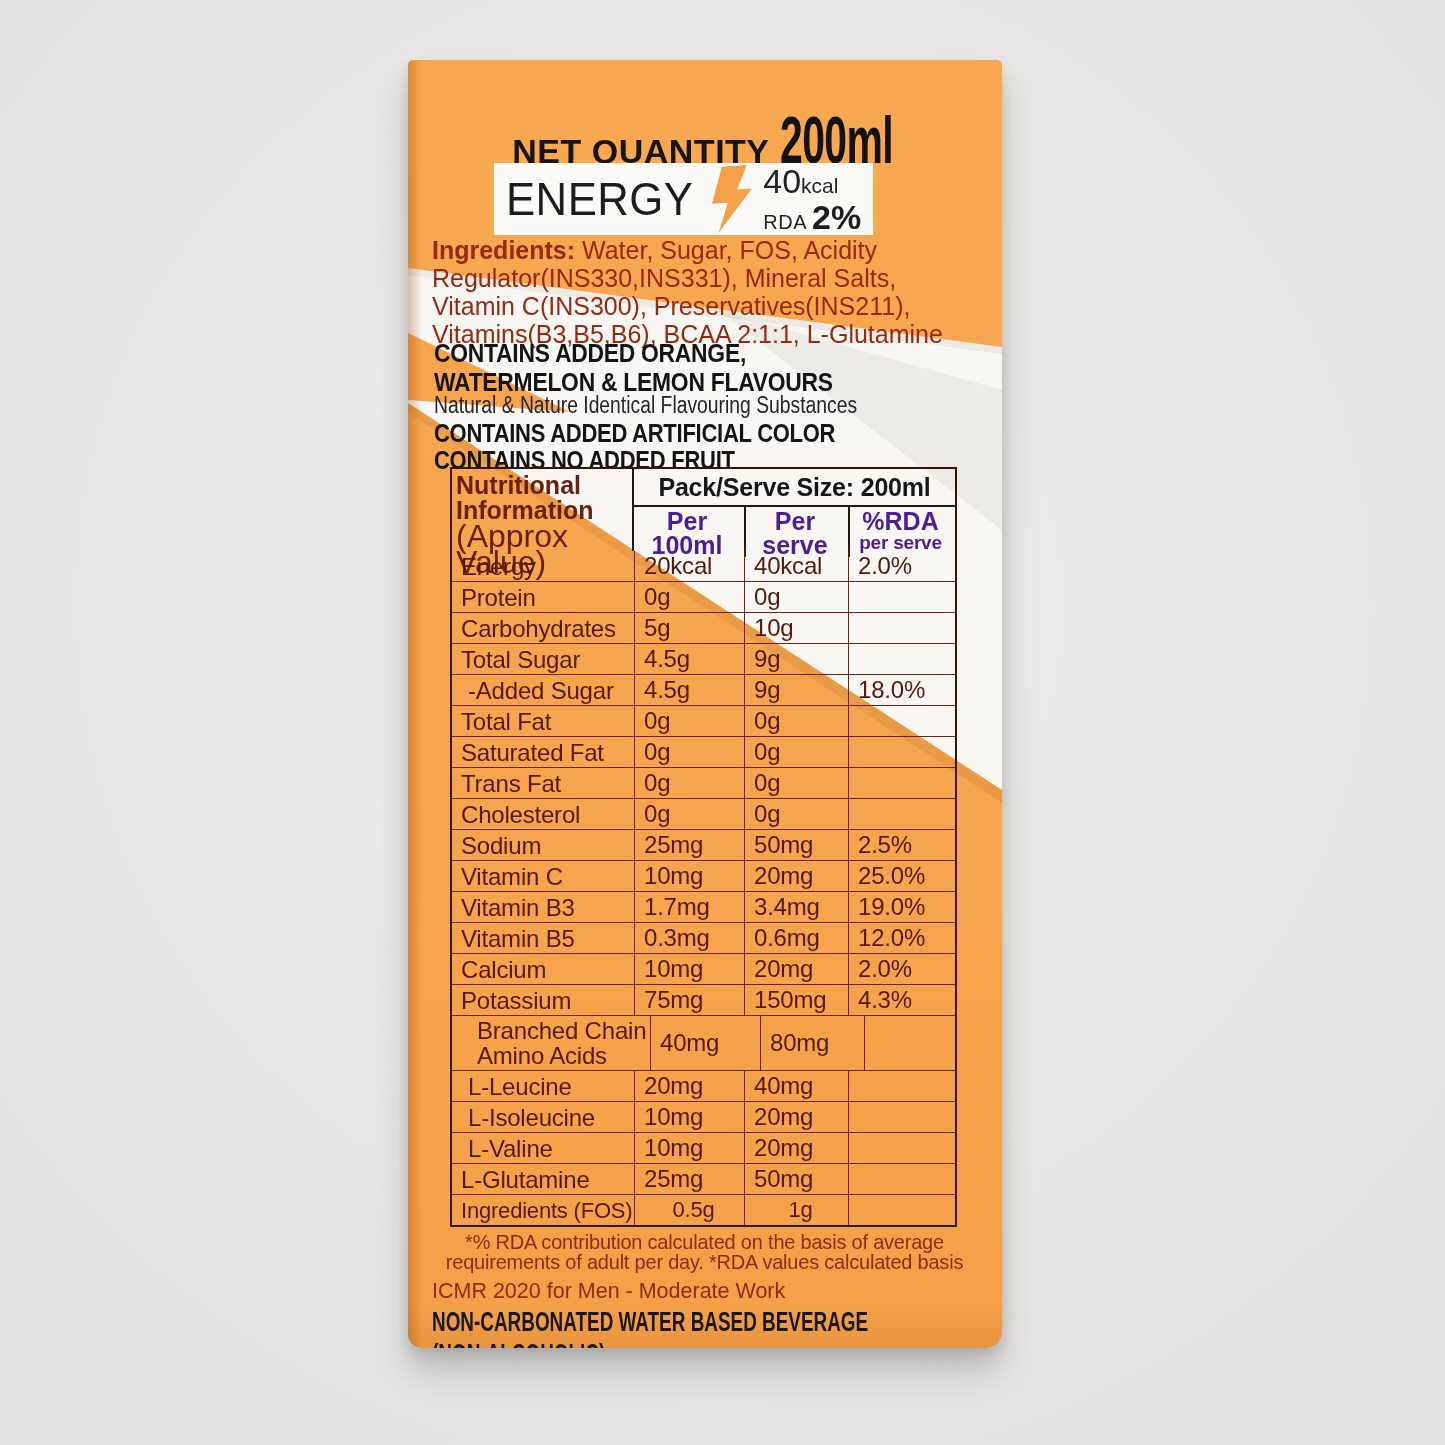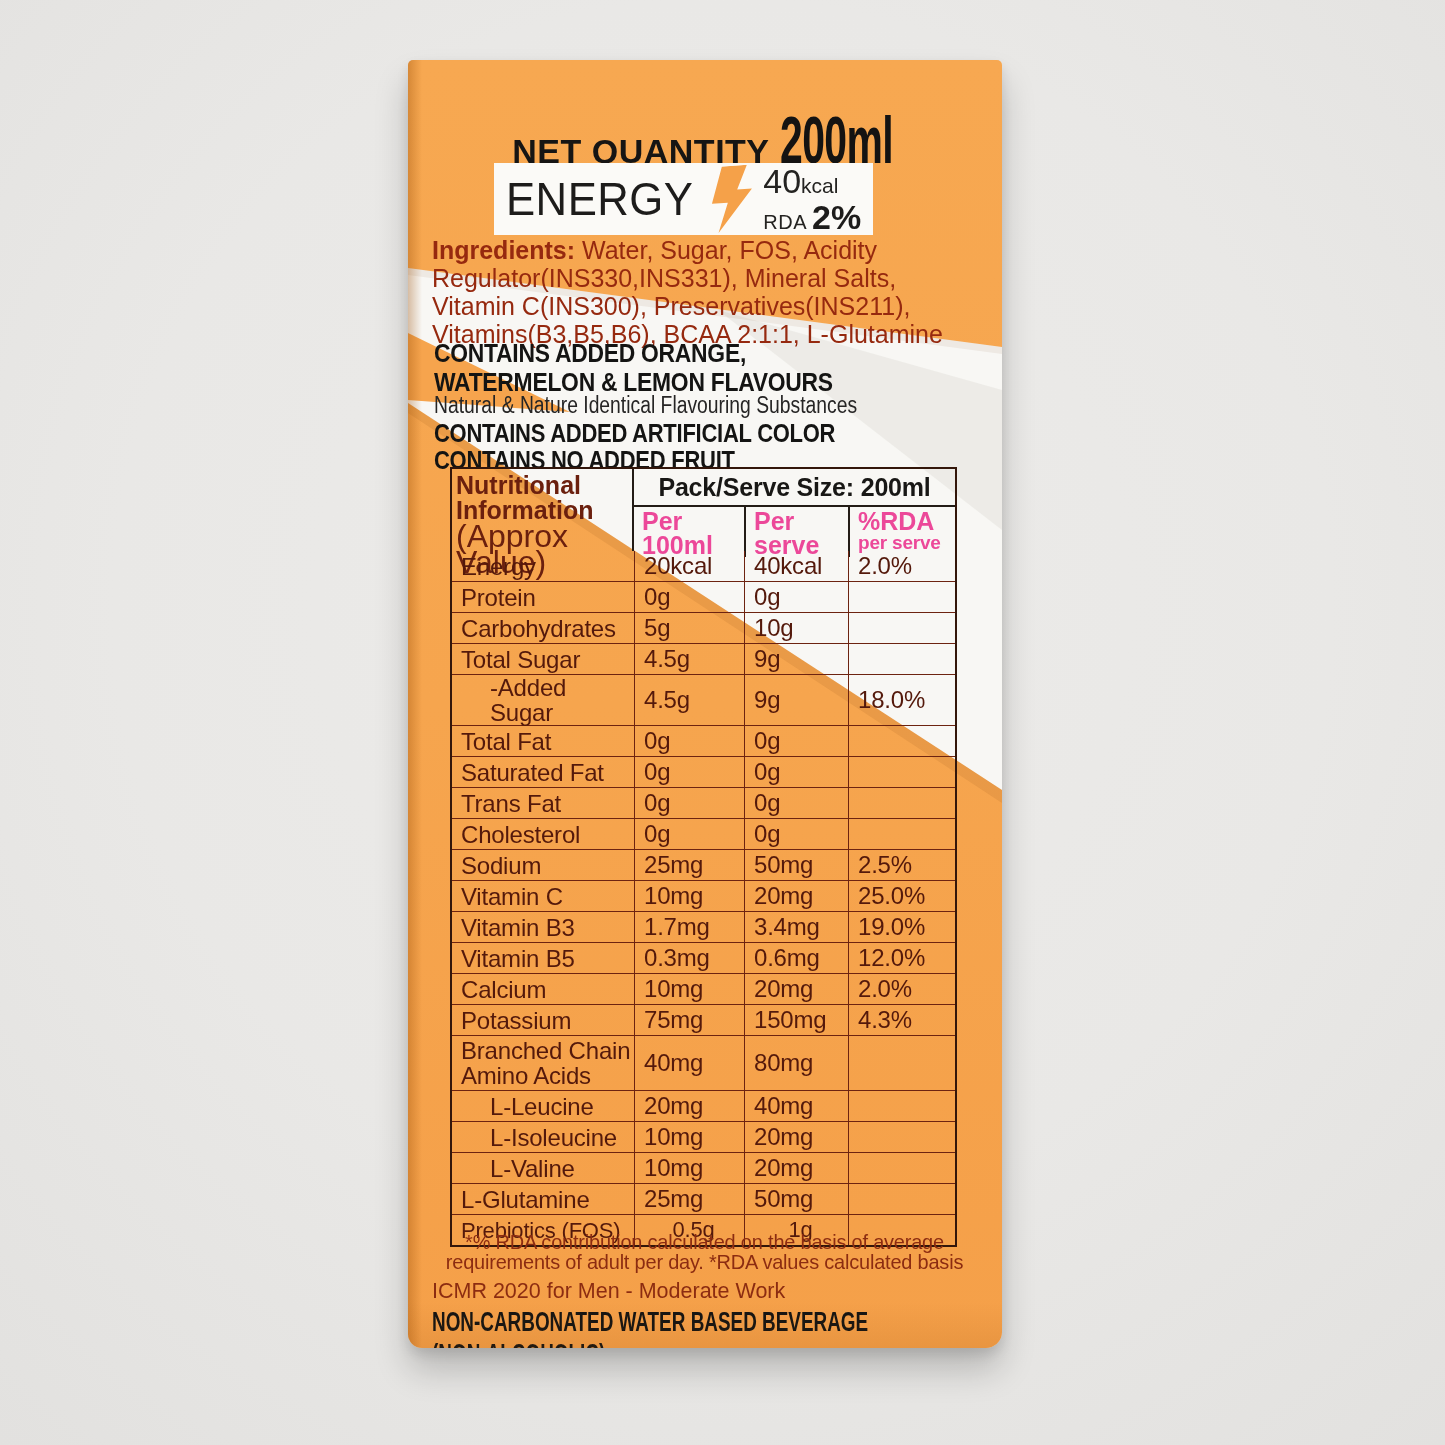--- a/index.html
+++ b/index.html
@@ -51,30 +51,30 @@
     letter-spacing:-.3px;transform:scaleX(.88);transform-origin:left center;white-space:nowrap;}
   
   .ntable{left:42px;top:407px;width:503px;border:2.2px solid #33160a;background:transparent;}
   .thead{display:grid;grid-template-columns:182px 321px;grid-template-rows:38px 44px;}
   .tt{grid-row:1/3;grid-column:1;border-right:2px solid #231c16;padding:4px 0 0 4px;}
   .tt .b{font-size:25px;font-weight:bold;color:#6b200e;line-height:25px;}
   .tt .n{font-size:32px;color:#6b200e;line-height:26px;}
   .packcell{grid-column:2;grid-row:1;border-bottom:2px solid #231c16;display:flex;align-items:center;justify-content:center;
     font-size:25px;font-weight:bold;color:#181715;letter-spacing:-.2px;}
   .subhead{grid-column:2;grid-row:2;display:grid;grid-template-columns:110px 104px 107px;}
-  .sh{padding:2px 12px 0 8px;font-weight:bold;color:#ec4899;}
+  .sh{padding:2px 12px 0 8px;font-weight:bold;color:#4c1d95;text-align:center;}
   .sh + .sh{border-left:2px solid #231c16;}
   .sh .big{font-size:25px;line-height:24px;display:block;}
   .sh .small{font-size:19px;line-height:19px;display:block;letter-spacing:-.2px;}
   .tbody .t-row{display:grid;grid-template-columns:182px 110px 104px 107px;min-height:30px;border-top:1.6px solid #6d2310;}
-  .tbody .t-row.tall{min-height:54px;}
+  .tbody .t-row.tall{min-height:54px;padding-left:16px;}
   .tbody .t-row:first-child{border-top:none;}
   .cell{display:flex;align-items:center;font-size:24px;color:#54190b;letter-spacing:-.2px;}
   .cell.lbl{padding-left:9px;line-height:25px;}
-  .cell.lbl.ind{padding-left:38px;}
+  .cell.lbl.ind{padding-left:16px;}
   .cell.val{padding-left:9px;border-left:1.6px solid #6d2310;}
   .cell.val.ctr{justify-content:center;padding-left:8px;}
   .t-row.smallrow .cell{font-size:22px;}
   
   .foot{left:24px;top:1172px;width:545px;}
   .foot .c{font-size:21px;line-height:19.5px;color:#8c2c11;text-align:center;
     transform:scaleX(.95);transform-origin:center top;letter-spacing:-.2px;}
   .foot .icmr{font-size:21.5px;color:#8c2c11;margin-top:8px;}
   .foot .bev{font-size:27px;font-weight:bold;color:#141413;line-height:27px;margin-top:5px;
     transform:scaleX(.70);transform-origin:left center;white-space:nowrap;letter-spacing:0;}
@@ -278,21 +278,21 @@
           <div class="cell val">20mg</div>
           <div class="cell val"></div>
         </div>
         <div class="t-row">
           <div class="cell lbl">L-Glutamine</div>
           <div class="cell val">25mg</div>
           <div class="cell val">50mg</div>
           <div class="cell val"></div>
         </div>
         <div class="t-row smallrow">
-          <div class="cell lbl">Prebiotics (FOS)</div>
+          <div class="cell lbl">Ingredients (FOS)</div>
           <div class="cell val ctr">0.5g</div>
           <div class="cell val ctr">1g</div>
           <div class="cell val"></div>
         </div>
       </div>
   </div>
 
   <div class="abs foot">
     <div class="c">*% RDA contribution calculated on the basis of average</div>
     <div class="c">requirements of adult per day. *RDA values calculated basis</div>

